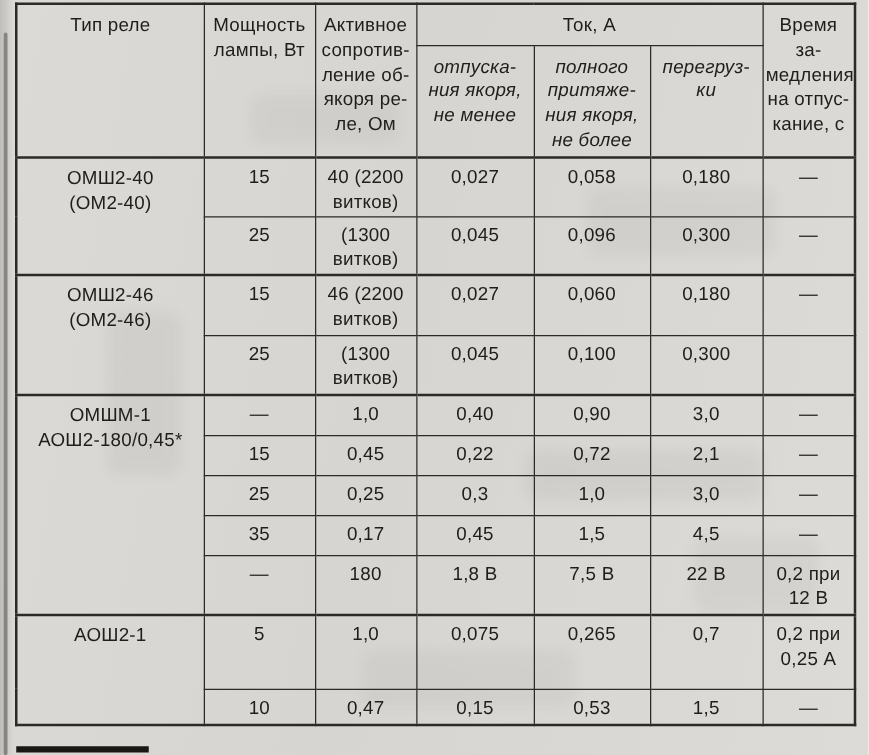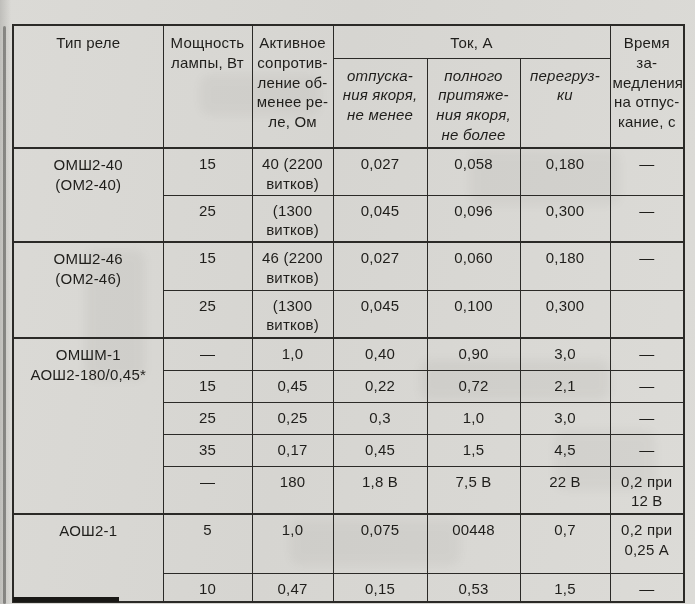--- a/index.html
+++ b/index.html
@@ -27,21 +27,21 @@
     border-radius:2px;
   }
   .edge-band{
     position:absolute;left:0;top:0;bottom:0;width:11px;
     background:linear-gradient(to right,rgba(45,45,42,0.16),rgba(45,45,42,0));
   }
   
   .blob{position:absolute;background:#514e48;filter:blur(5px);border-radius:10px;}
 
   table.spec{
-    position:absolute;left:12px;top:24px;
+    position:absolute;left:12px;top:2px;
     width:671px;
     border-collapse:collapse;
     table-layout:fixed;
     border:2.6px solid var(--line);
   }
   th,td{
     border:1.6px solid var(--line);
     text-align:center;
     vertical-align:top;
     white-space:pre-line;
@@ -87,21 +87,21 @@
       <col style="width:74px">
     </colgroup>
     <thead>
       <tr class="hdr-top">
         <th rowspan="2">Тип реле</th>
         <th rowspan="2">Мощность
 лампы, Вт</th>
         <th rowspan="2">Активное
 сопротив-
 ление об-
-менее ре-
+якоря ре-
 ле, Ом</th>
         <th colspan="3">Ток, А</th>
         <th rowspan="2">Время за-
 медления
 на отпус-
 кание, с</th>
       </tr>
       <tr class="hdr-sub">
         <th>отпуска-
 ния якоря,
@@ -196,21 +196,21 @@
           <td>7,5 В</td>
           <td>22 В</td>
           <td>0,2 при
 12 В</td>
         </tr>
         <tr class="group-start" style="height: 59px;">
           <td rowspan="2" class="type-cell">АОШ2-1</td>
           <td>5</td>
           <td>1,0</td>
           <td>0,075</td>
-          <td>00448</td>
+          <td>0,265</td>
           <td>0,7</td>
           <td>0,2 при
 0,25 А</td>
         </tr>
         <tr style="height: 29px;">
           <td>10</td>
           <td>0,47</td>
           <td>0,15</td>
           <td>0,53</td>
           <td>1,5</td>

